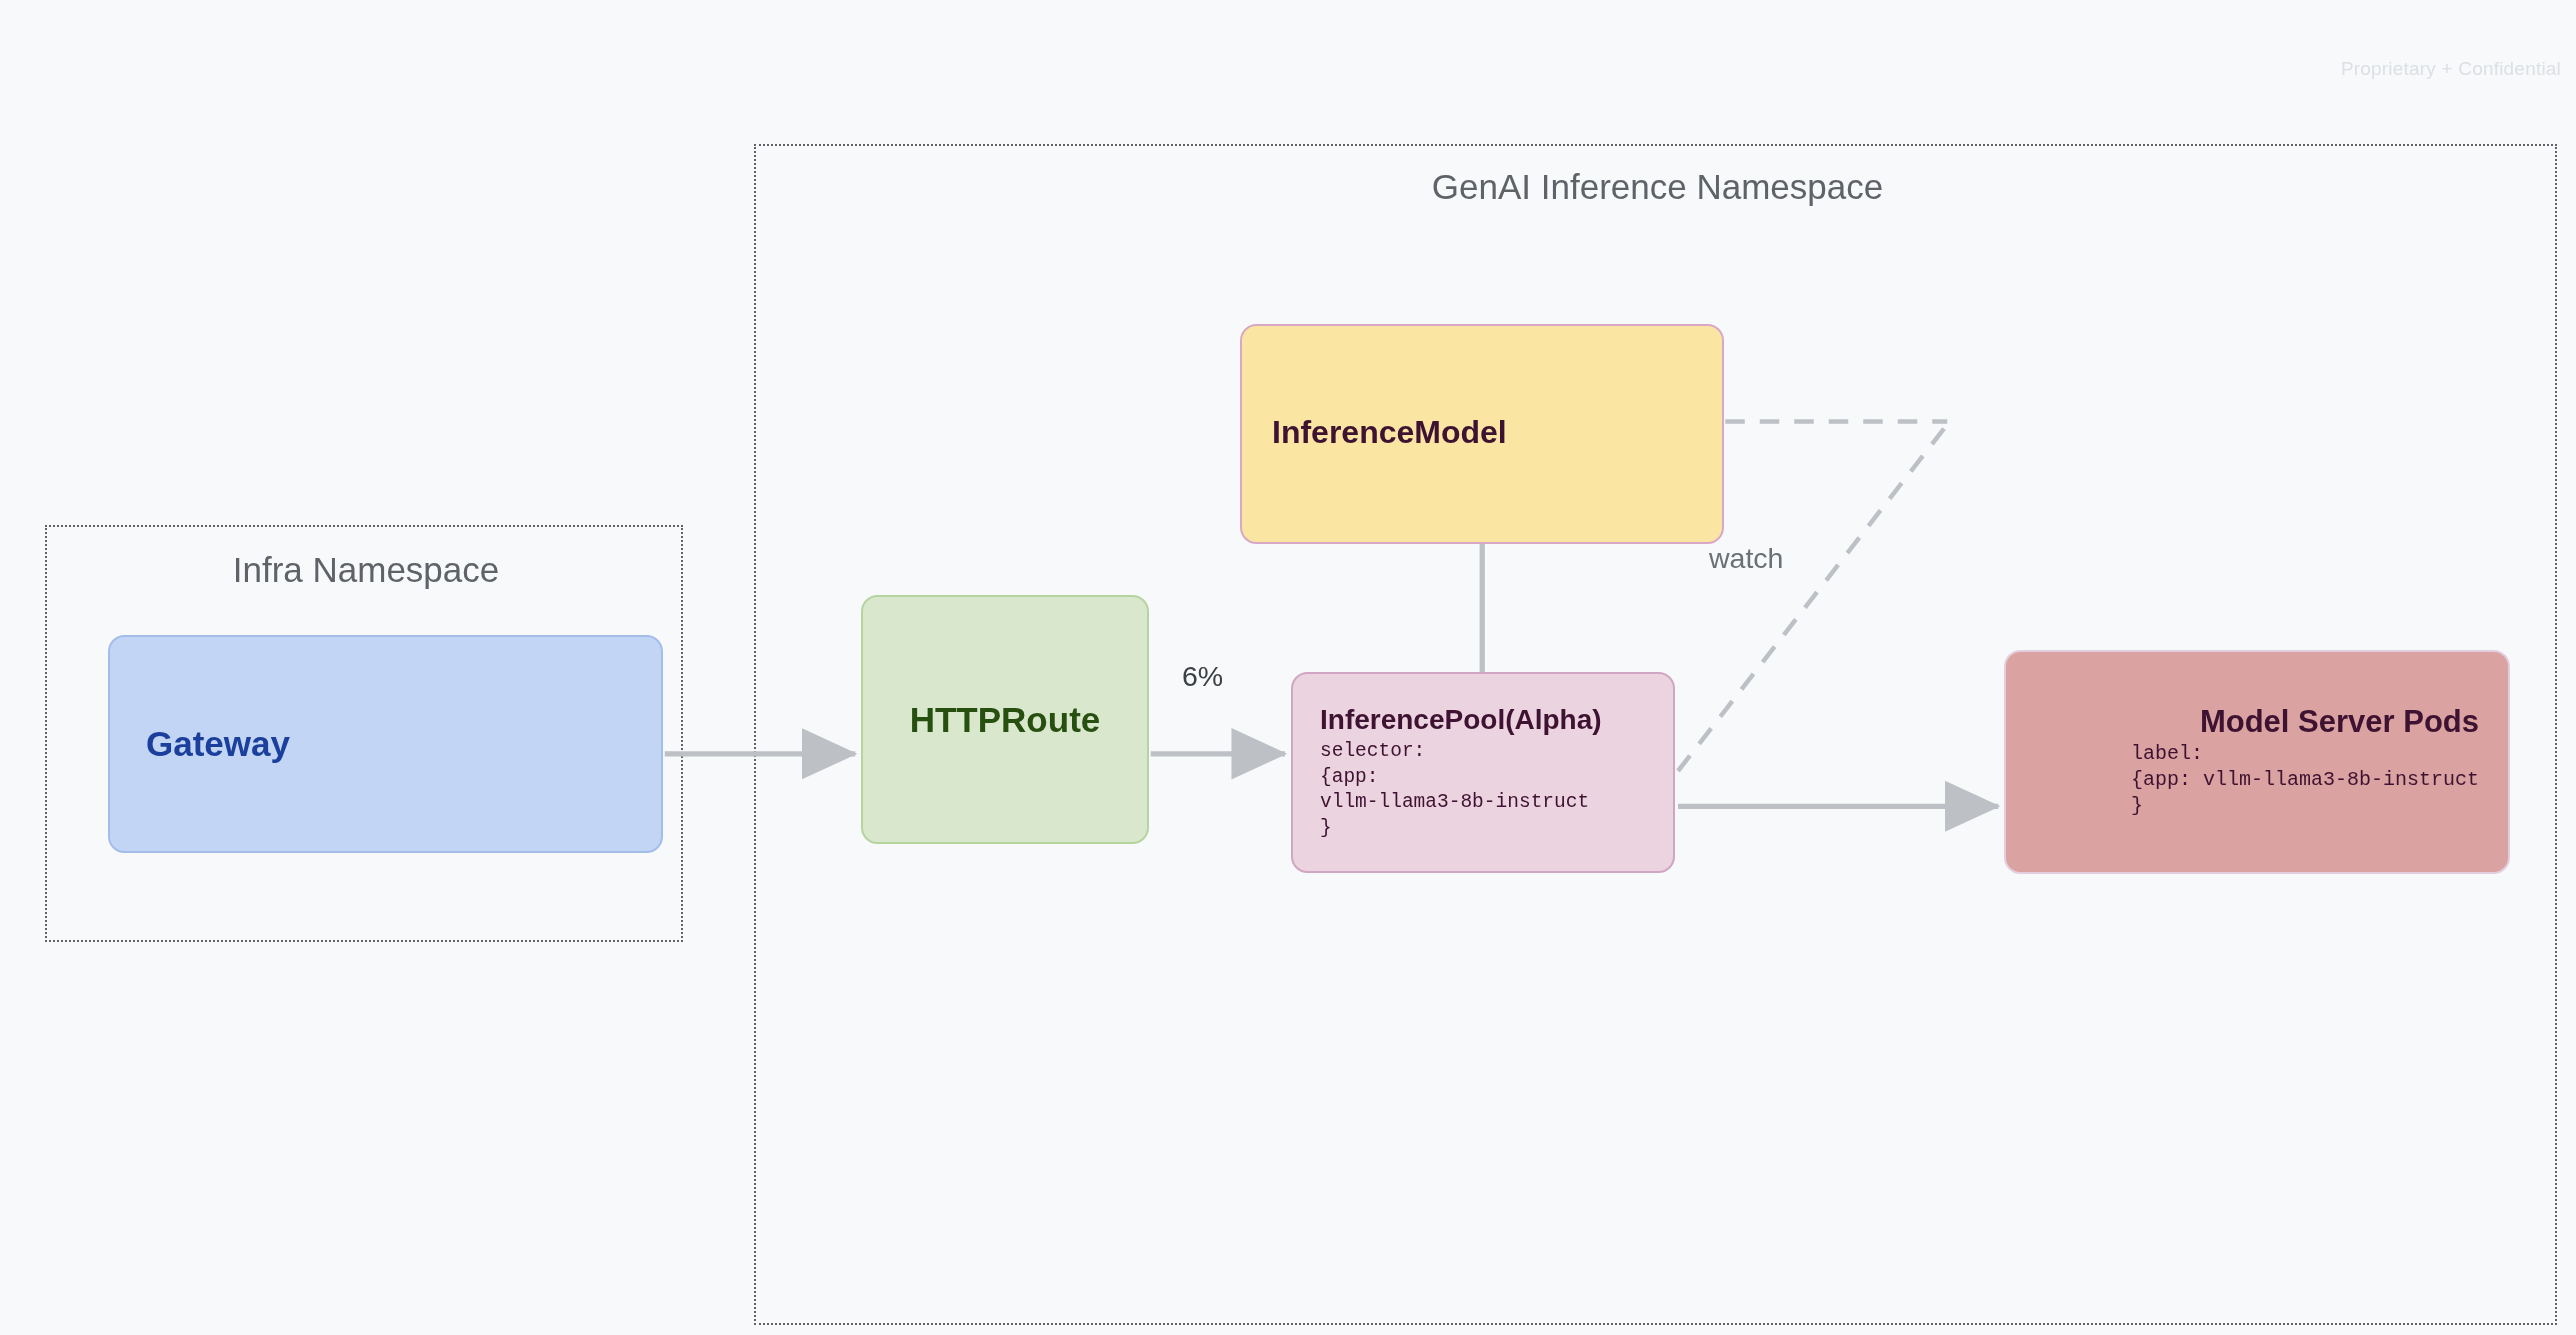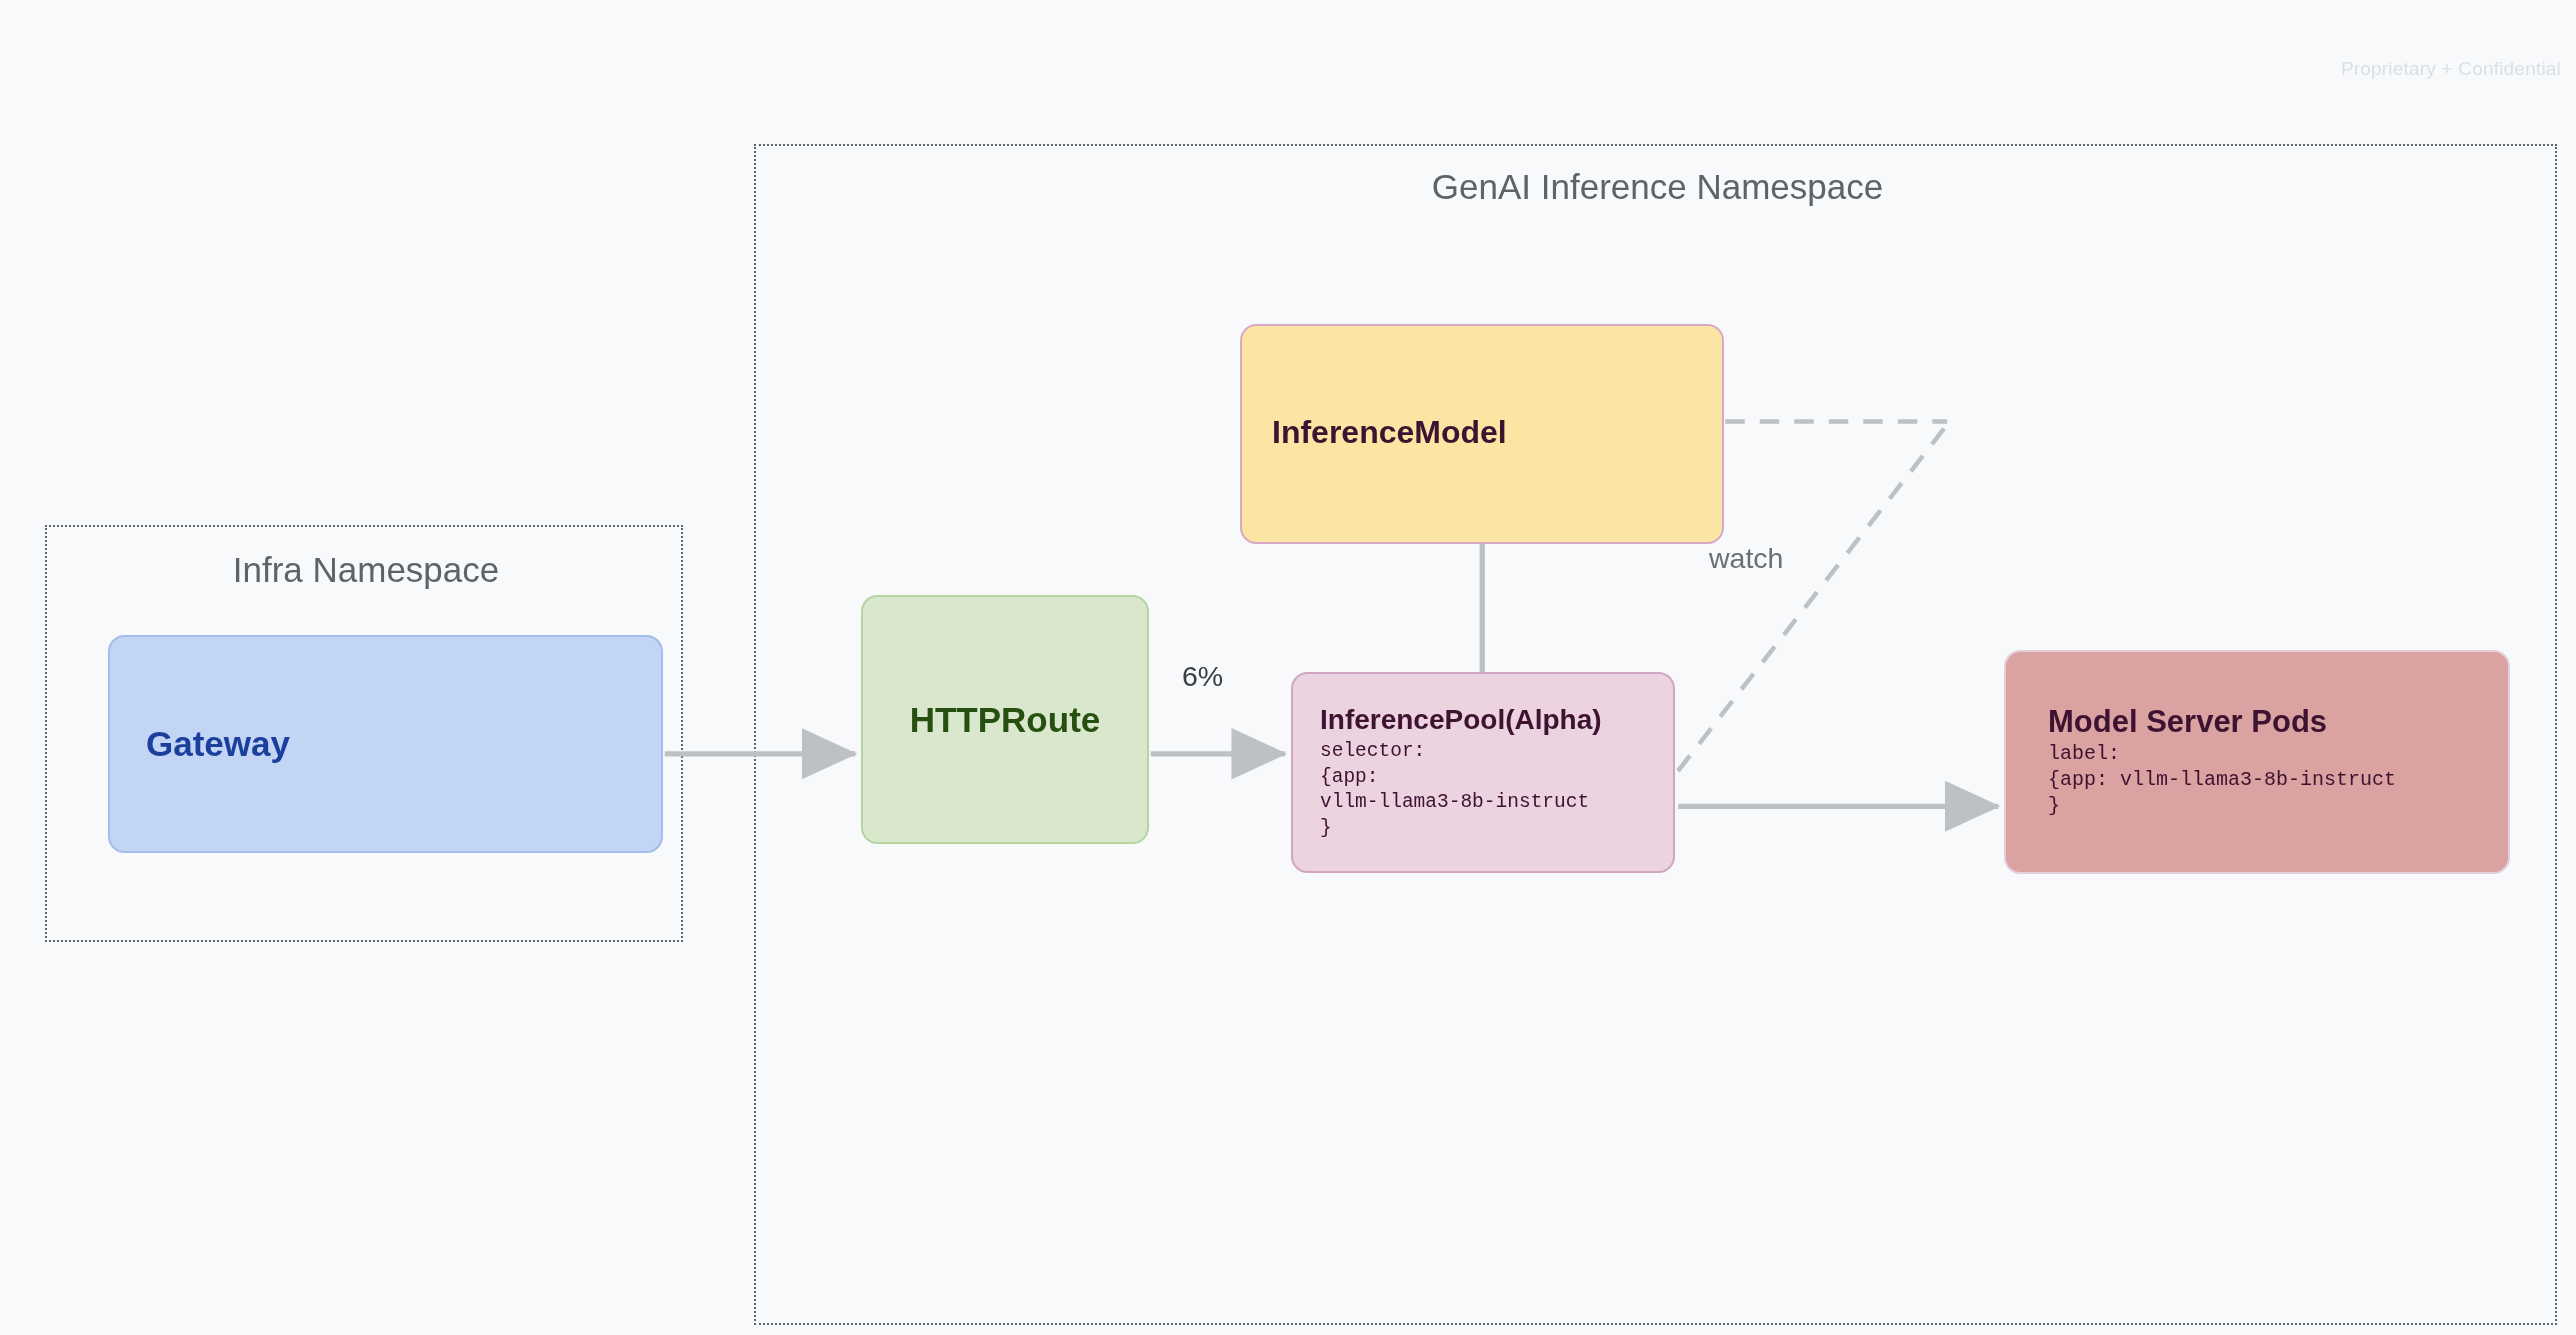--- a/index.html
+++ b/index.html
@@ -127,22 +127,22 @@
     padding: 0 36px;
     align-items: flex-start;
   }
   #node-epp .title { font-size: 33px; color: #3e1231; }
 
   
   #node-modelserverpods {
     left: 2004px; top: 650px; width: 506px; height: 224px;
     background: #dba2a2;
     border: 2.3px solid #e3cede;
-    padding: 0 42px;
-    align-items: flex-start;
+    padding: 0 29px;
+    align-items: flex-end;
   }
   #node-modelserverpods .title { font-size: 31px; color: #3e1231; margin-bottom: 1.5px; }
   #node-modelserverpods .body { font-size: 20px; color: #3e1231; }
 
   
   .edge-label {
     position: absolute;
     font-size: 28.5px;
     color: #3c4043;
     white-space: nowrap;

